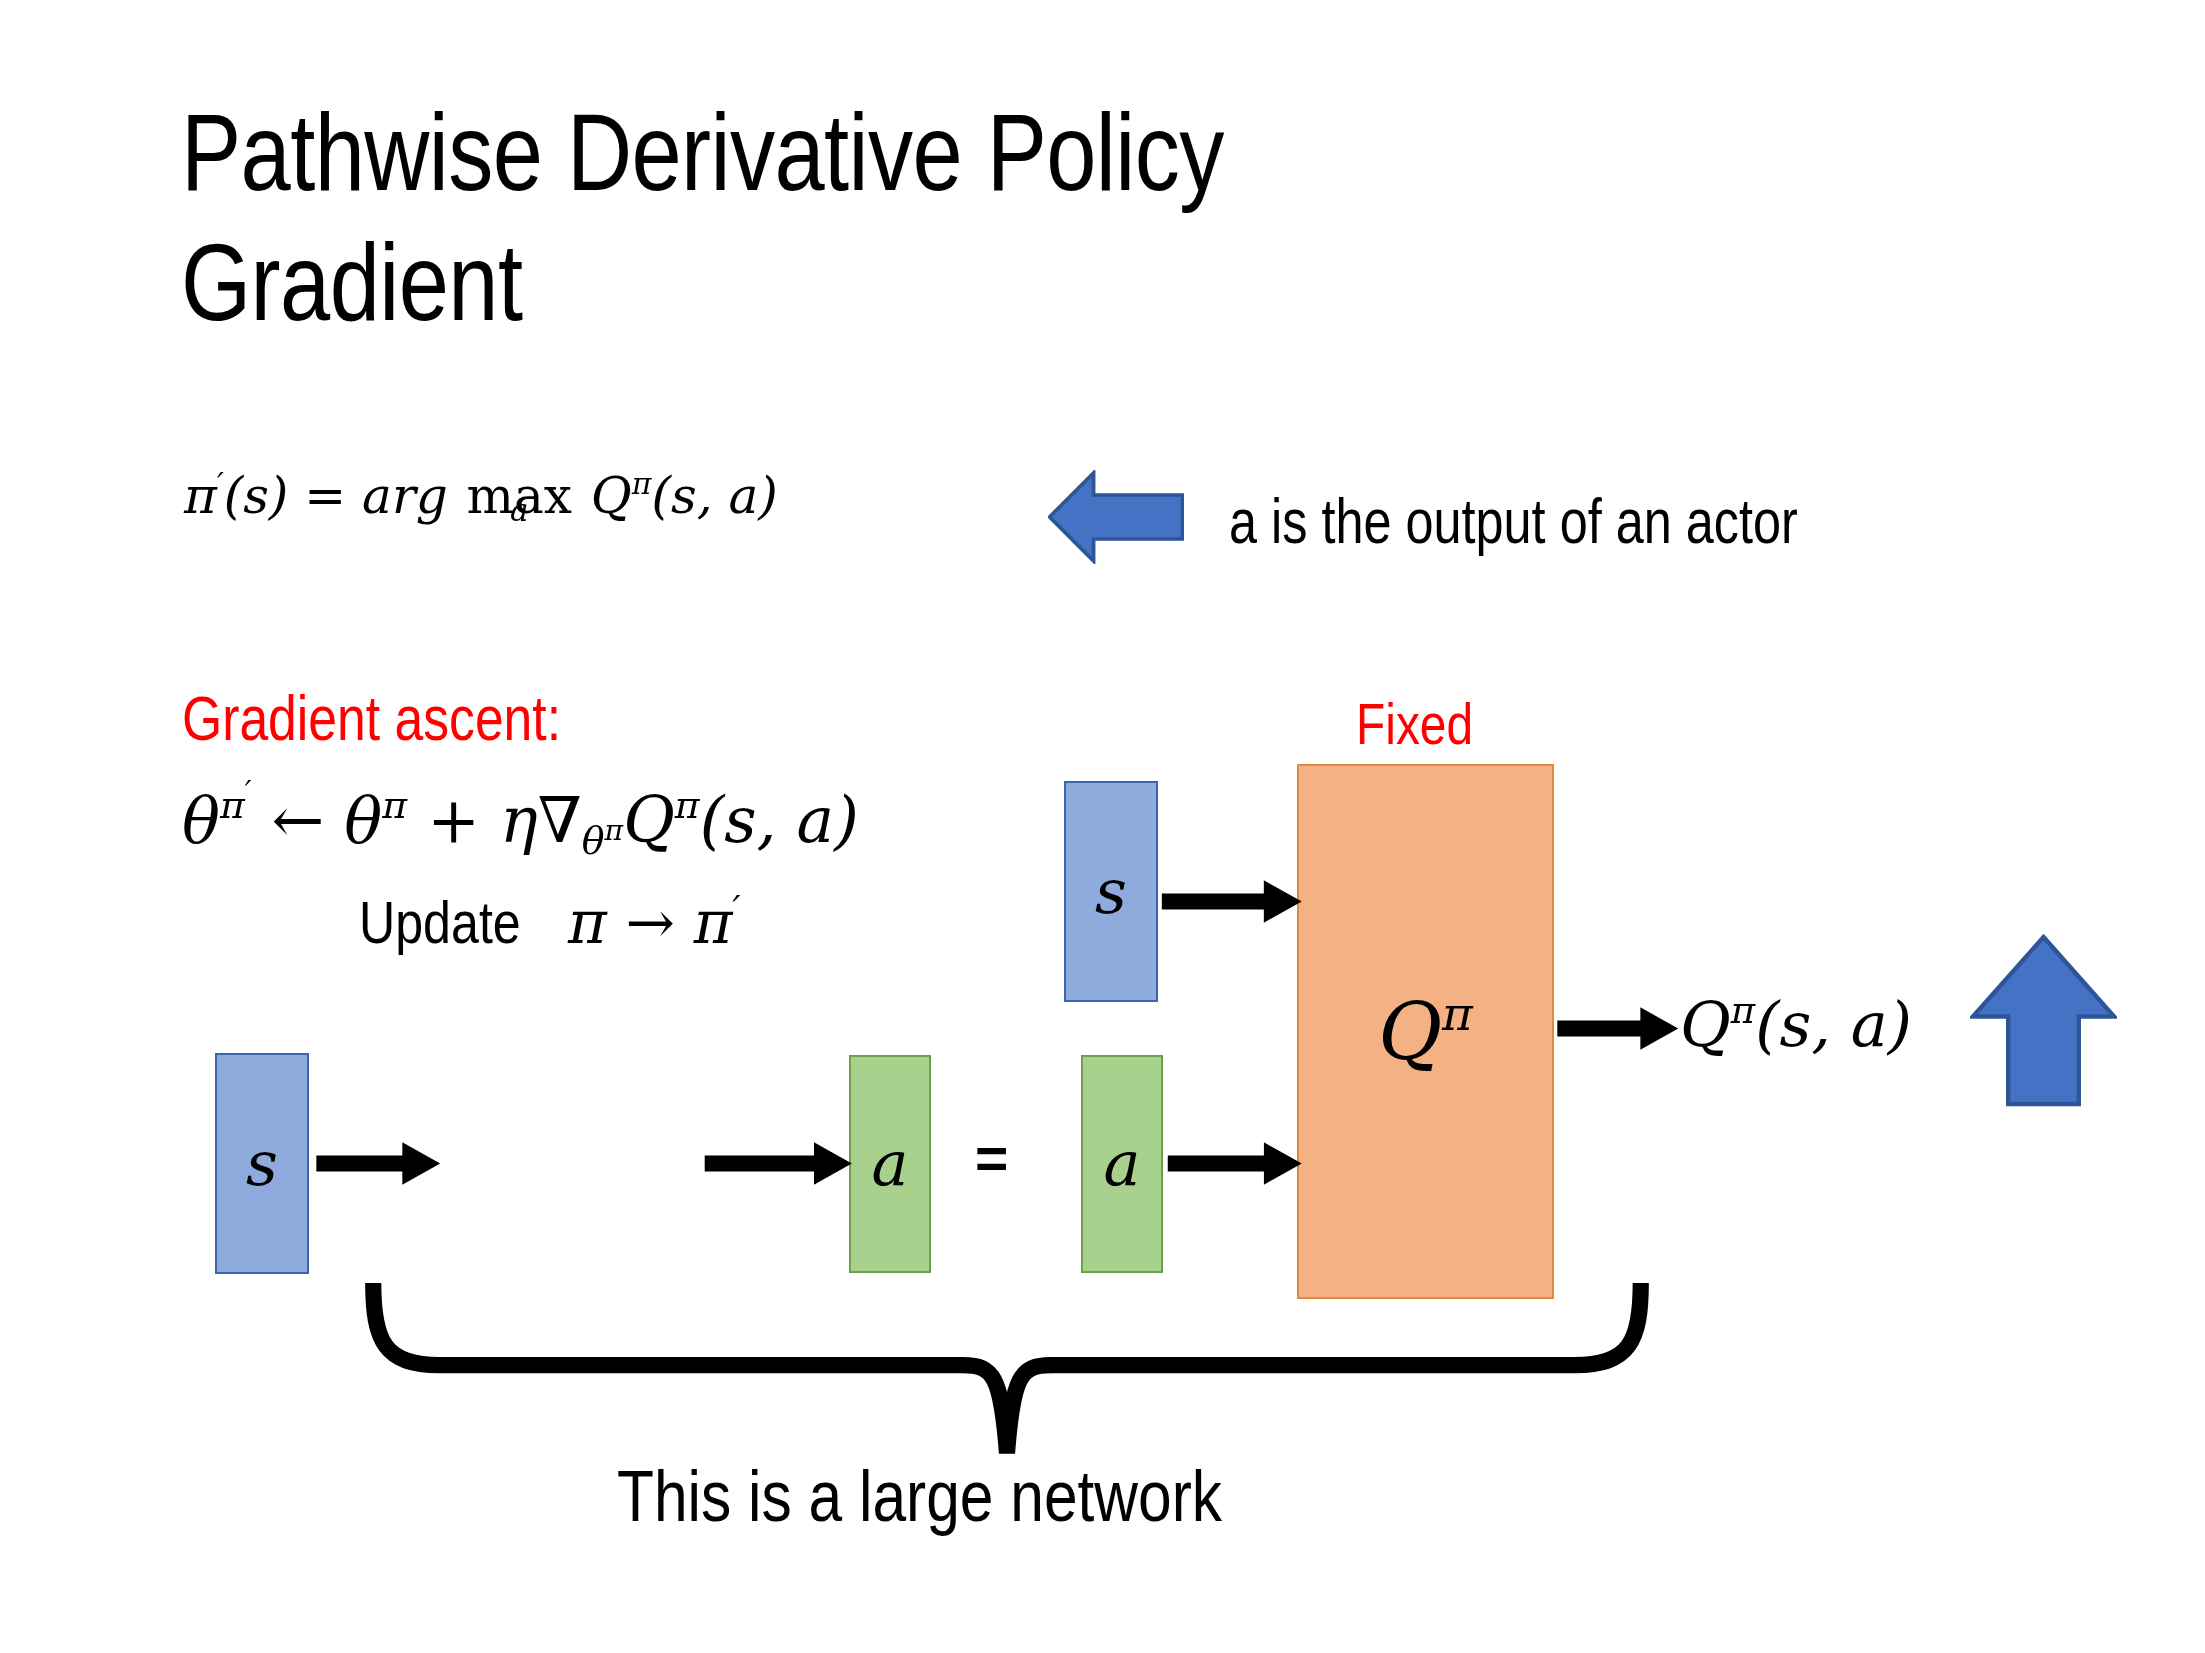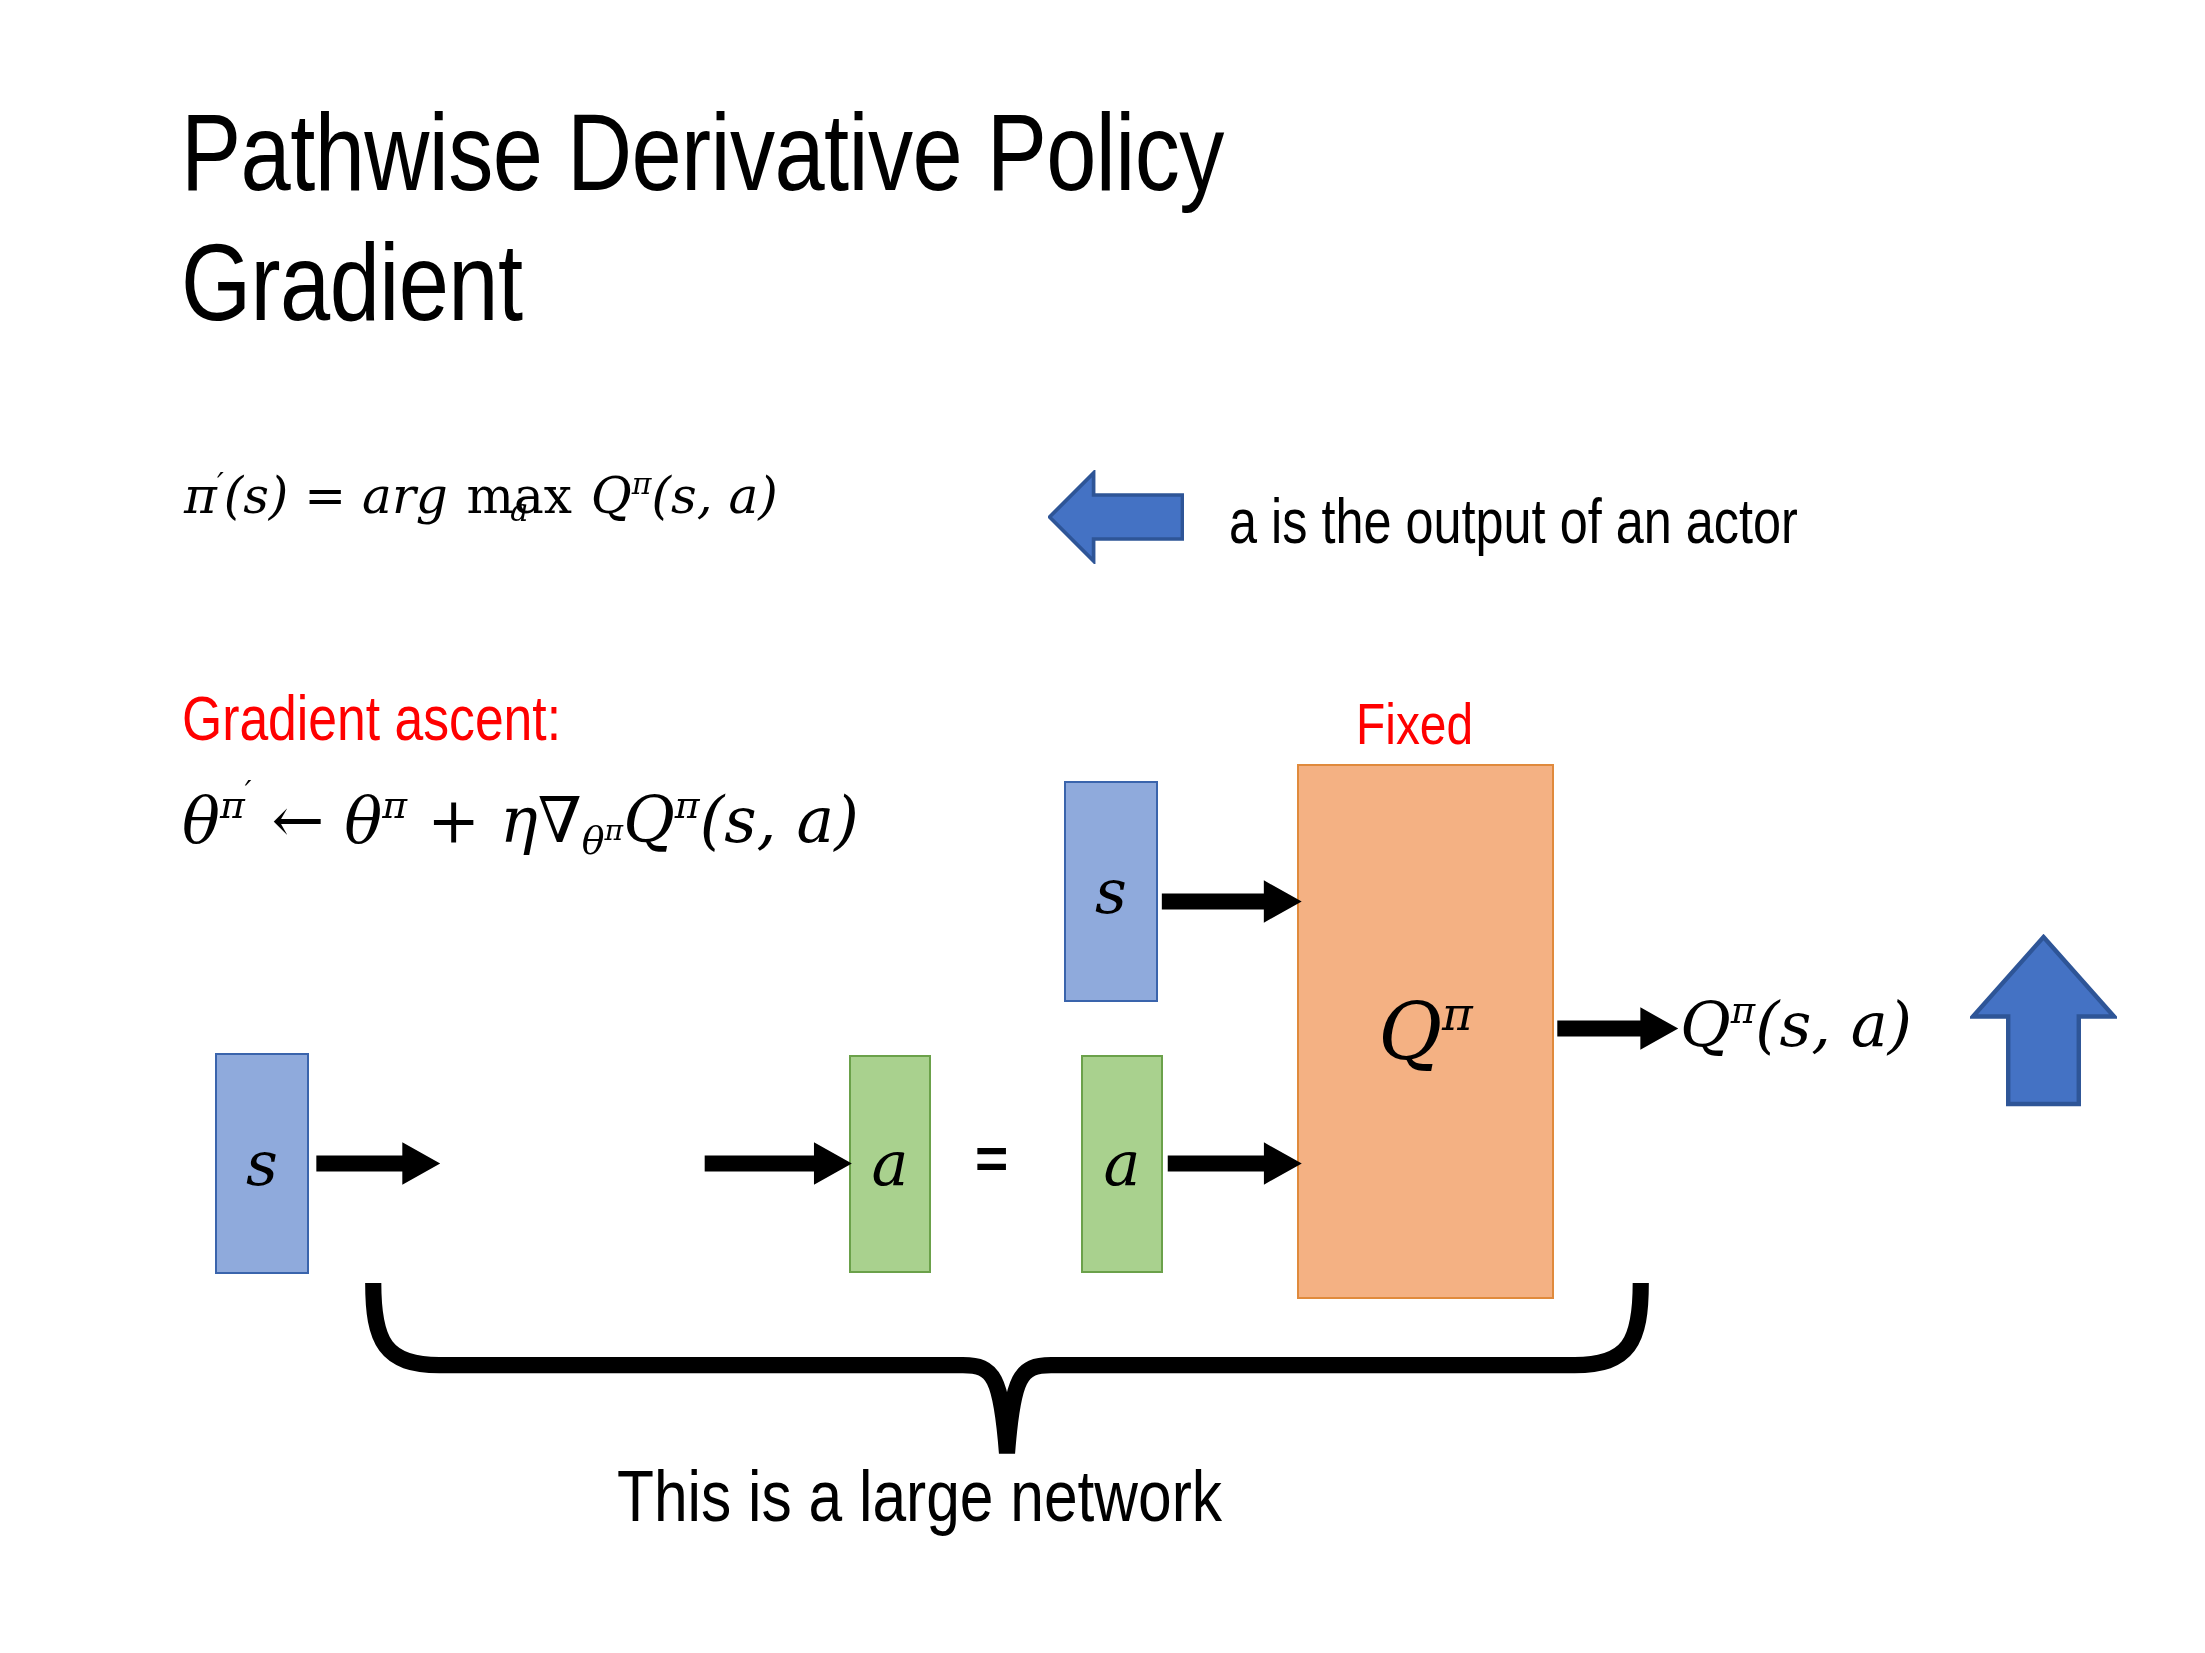--- a/index.html
+++ b/index.html
@@ -280,20 +280,26 @@
   <div id="grad-label">Gradient ascent:</div>
 
   <div id="eq-grad" class="math">
     <span>θ</span><sup class="mx"><span>π</span><sup class="mx">′</sup></sup>
     <span class="mathup">←</span>
     <span>θ</span><sup class="mx">π</sup>
     <span class="mathup">+</span>
     <span>η</span><span class="mathup">∇</span><sub class="mx"><span>θ</span><sup class="mx">π</sup></sub><span>Q</span><sup class="mx">π</sup><span>(s, a)</span>
   </div>
 
+  <div id="update-line" class="math">
+    <span class="word">Update</span>
+    <span>π</span>
+    <span class="mathup">→</span>
+    <span>π</span><sup class="mx">′</sup>
+  </div>
 
   <div id="fixed-label">Fixed</div>
 
   <div id="s-box-bottom" class="blk blk-blue">
     <span class="lbl">s</span>
   </div>
 
 
   <div id="a-box-left" class="blk blk-green">
     <span class="lbl">a</span>

